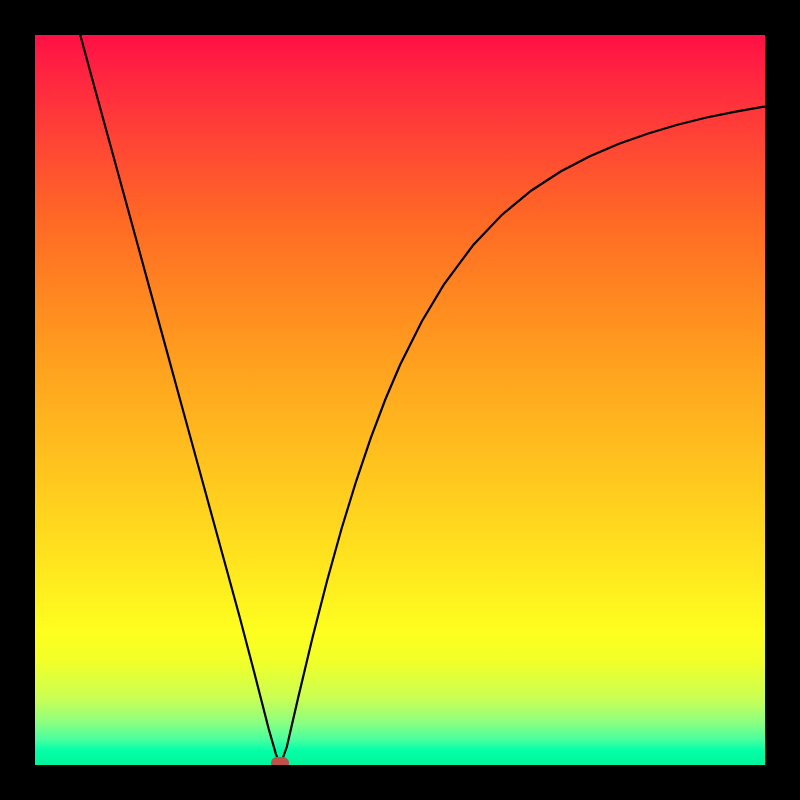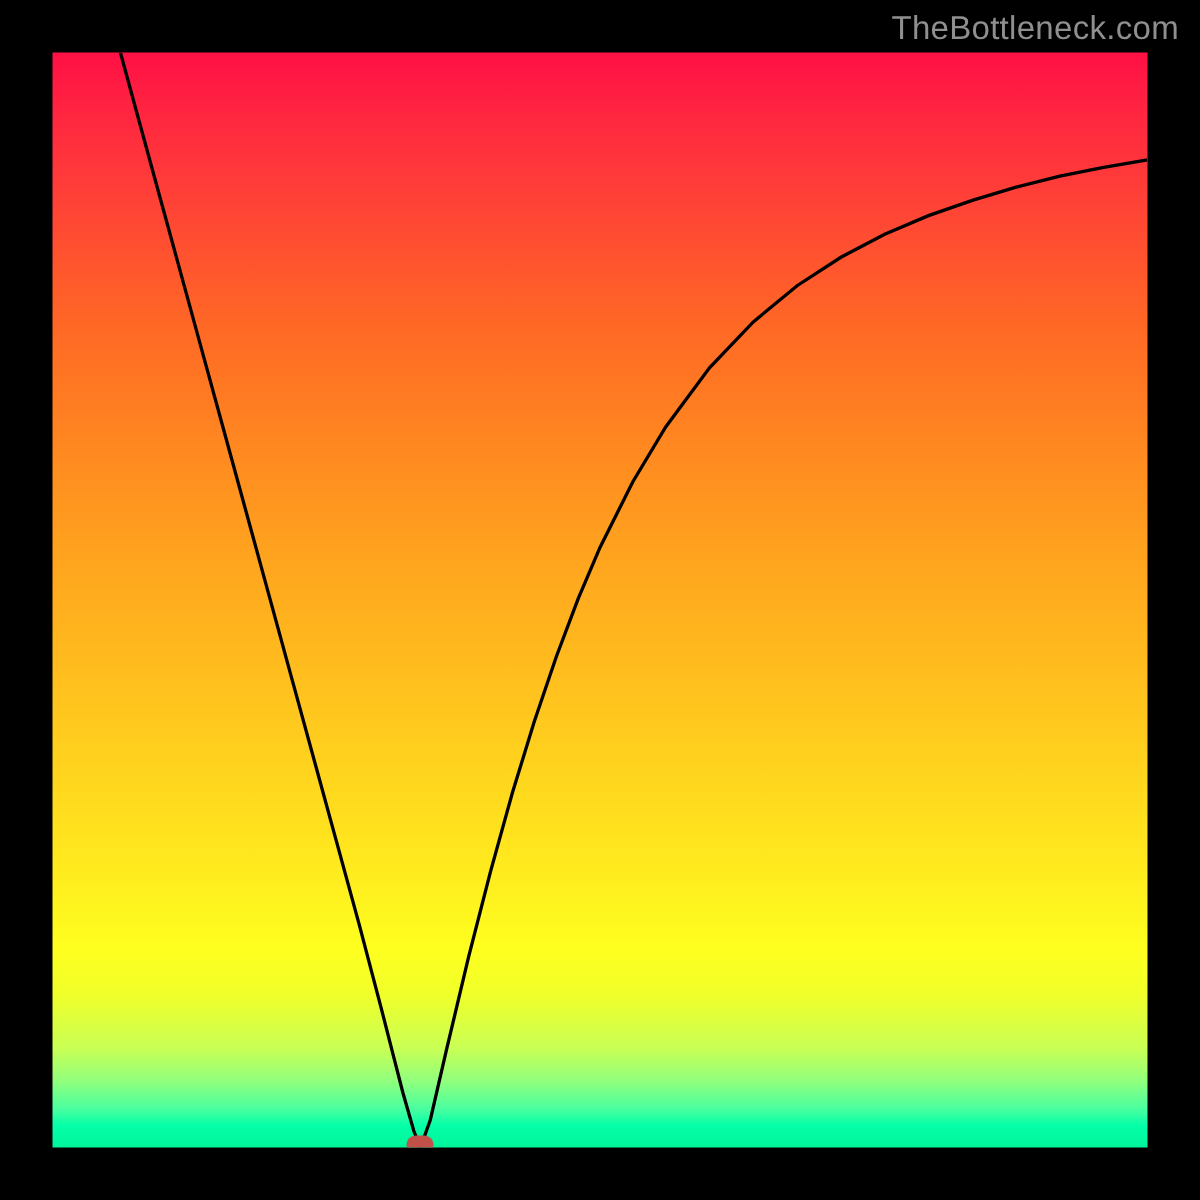--- a/index.html
+++ b/index.html
@@ -67,15 +67,14 @@
 
 <div class="canvas">
 
   <div class="plot-area">
     <svg class="curve-svg" viewBox="0 0 730 730" preserveAspectRatio="none">
       <path class="curve-path" id="curve-path" d="M45.26 0.00 L58.40 48.18 L73.00 101.47 L87.60 154.76 L102.20 208.05 L116.80 261.34 L131.40 314.63 L146.00 367.92 L160.60 421.21 L175.20 474.50 L189.80 527.79 L204.40 581.08 L219.00 636.56 L226.30 665.03 L233.60 693.50 L240.90 719.05 L245.28 730.00 L251.85 711.75 L262.80 664.30 L277.40 602.98 L292.00 546.04 L306.60 493.48 L321.20 446.03 L335.80 402.96 L350.40 364.27 L365.00 329.96 L386.90 286.16 L408.80 249.66 L438.00 210.24 L467.20 179.58 L496.40 155.49 L525.60 136.51 L554.80 121.18 L584.00 108.77 L613.20 98.55 L642.40 89.79 L671.60 82.49 L700.80 76.65 L730.00 71.54"></path>
     </svg>
     <div class="marker" id="marker" style="width: 18px; height: 12px; left: 236.28px; top: 721.81px; background: rgb(192, 80, 72);"></div>
   </div>
 
-  <div class="watermark">TheBottleneck.com</div>
 
 </div>
 
 </body></html>

